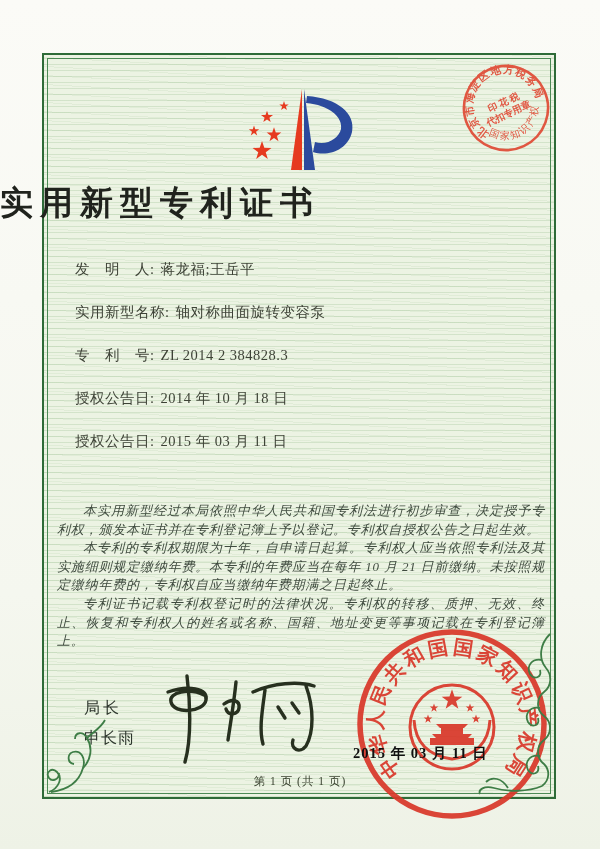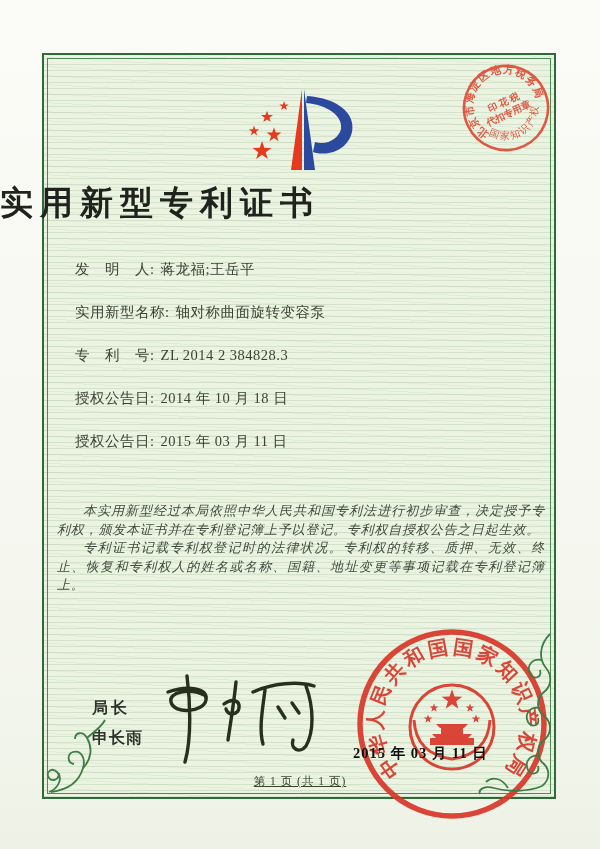--- a/index.html
+++ b/index.html
@@ -29,32 +29,32 @@
                  letter-spacing:0.5px; white-space:nowrap; }
   .fields .label { margin-right:6px; }
 
   .body-text { position:absolute; left:57px; top:502px; width:488px;
                font-size:13px; line-height:18.6px; color:#3f4b3f;
                font-style:italic; letter-spacing:0.8px; text-align:justify; }
   .body-text p { text-indent:2em; }
 
   .signer { position:absolute; left:84px; top:698px;
             font-family:"Liberation Sans","DejaVu Sans",sans-serif;
-            font-weight:bold; font-size:16px; letter-spacing:3px; color:#2c352c;margin-left:8px; }
+            font-weight:normal; font-size:16px; letter-spacing:3px; color:#2c352c; }
   .signer .name { display:block; margin-top:9px; letter-spacing:1px; }
 
   .signature { position:absolute; left:118px; top:652px; }
 
   .seal-office { position:absolute; left:352px; top:624px; }
   .seal-date { position:absolute; left:353px; top:744px; font-size:14.5px;
                letter-spacing:1px; color:#101010; font-weight:bold; }
   .seal-tax { position:absolute; left:458px; top:60px; }
 
   .footer { position:absolute; left:0; top:774px; width:600px; text-align:center;
-            font-size:11.5px; color:#39412f; letter-spacing:1px;text-decoration:underline; }
+            font-size:11.5px; color:#39412f; letter-spacing:1px; }
 
   .flourish { position:absolute; }
   svg text { font-family:"Liberation Serif","DejaVu Serif",serif; }
 </style>
 </head>
 <body>
 
 <div class="page">
 
   <div class="frame-outer">
@@ -109,20 +109,21 @@
     <div class="row">
       <span class="label">授权公告日:</span><span class="value">2014 年 10 月 18 日</span>
     </div>
     <div class="row">
       <span class="label">授权公告日:</span><span class="value">2015 年 03 月 11 日</span>
     </div>
   </div>
 
   <div class="body-text">
     <p>本实用新型经过本局依照中华人民共和国专利法进行初步审查，决定授予专利权，颁发本证书并在专利登记簿上予以登记。专利权自授权公告之日起生效。</p>
+    <p>本专利的专利权期限为十年，自申请日起算。专利权人应当依照专利法及其实施细则规定缴纳年费。本专利的年费应当在每年 10 月 21 日前缴纳。未按照规定缴纳年费的，专利权自应当缴纳年费期满之日起终止。</p>
     <p>专利证书记载专利权登记时的法律状况。专利权的转移、质押、无效、终止、恢复和专利权人的姓名或名称、国籍、地址变更等事项记载在专利登记簿上。</p>
   </div>
 
   <div class="signer">
     <span>局长</span>
     <span class="name">申长雨</span>
   </div>
 
   <svg class="signature" width="210" height="118" viewBox="0 0 210 118">
     <g fill="none" stroke="#27301f" stroke-width="3.4" stroke-linecap="round" stroke-linejoin="round">

